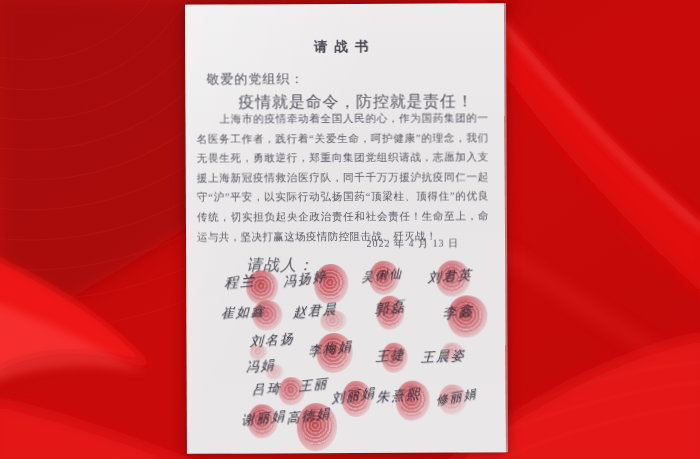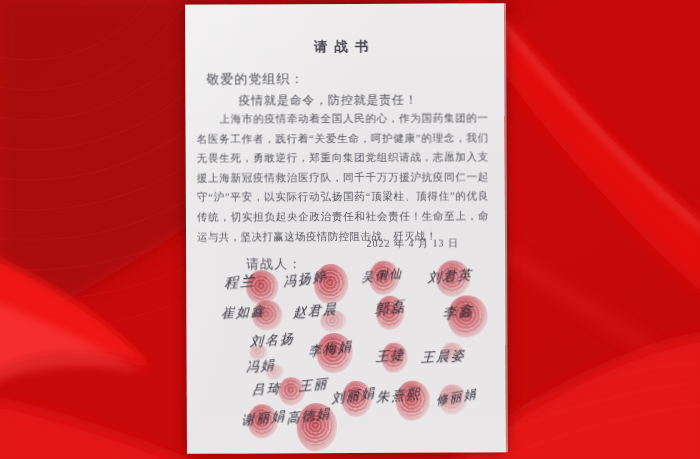--- a/index.html
+++ b/index.html
@@ -20,29 +20,29 @@
     box-shadow:0 0 14px rgba(70,0,0,.55), 2px 0 0 rgba(245,243,244,.65);
     color:#55555f;
   }
   .paper *{position:absolute;}
   .doc-title{
     top:34px;left:0;width:100%;text-align:center;
     font-size:13.5px;letter-spacing:7px;color:#44444f;font-weight:600;
     filter:blur(.3px);
   }
   .greeting{top:66px;left:21px;font-size:13px;letter-spacing:1px;filter:blur(.35px);}
-  .para-slogan{top:88px;left:53px;font-size:12px;letter-spacing:.8px;filter:blur(.35px);}
+  .para-slogan{top:88px;left:53px;font-size:16px;letter-spacing:.8px;filter:blur(.35px);}
   .para-body{
     top:105px;left:11px;width:292px;
     font-size:10.5px;line-height:19.6px;letter-spacing:.4px;
     text-align:justify;text-indent:2.2em;filter:blur(.38px);
   }
   .para-close{top:212px;left:53px;font-size:10.5px;letter-spacing:1px;filter:blur(.35px);}
   .doc-date{top:233px;right:46px;font-size:10px;letter-spacing:1px;filter:blur(.35px);}
-  .signers-label{top:251px;left:60px;font-size:13px;letter-spacing:1px;filter:blur(.35px);}
+  .signers-label{top:251px;left:60px;font-size:16px;letter-spacing:1px;filter:blur(.35px);font-style:italic;}
 
   
   .sig-layer{left:0;top:0;width:100%;height:100%;overflow:hidden;}
   .sig-layer .fp{
     position:absolute;border-radius:48% 52% 55% 45%/52% 48% 50% 50%;
     background:
       radial-gradient(ellipse at 42% 38%, rgba(186,52,62,.92) 0%, rgba(198,76,86,.8) 30%,
         rgba(210,104,112,.5) 58%, rgba(219,134,142,.22) 78%, rgba(225,160,166,0) 92%);
     filter:blur(.45px);
   }

